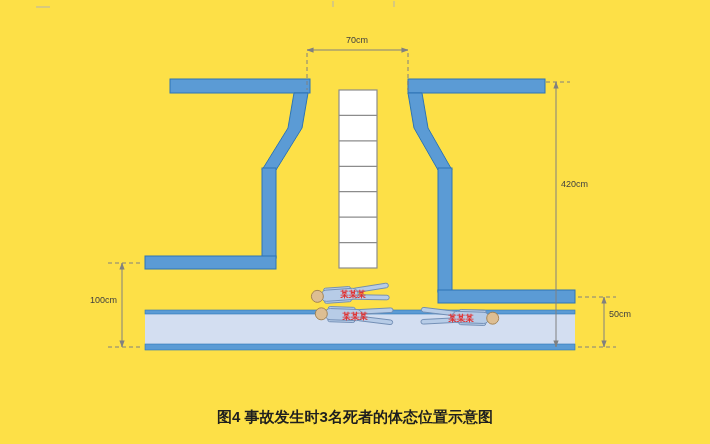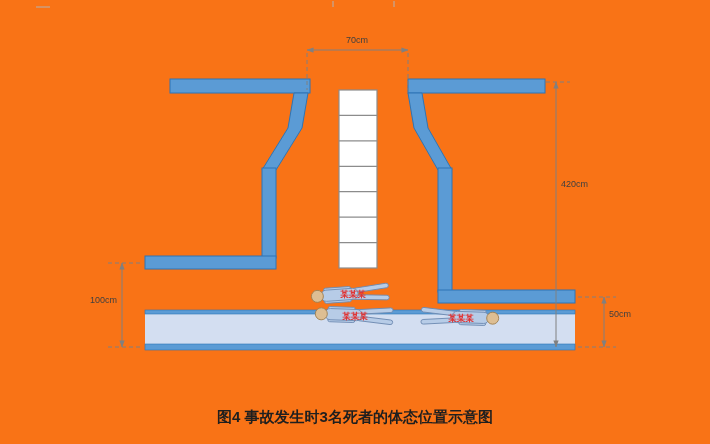--- a/index.html
+++ b/index.html
@@ -1,19 +1,19 @@
 <!DOCTYPE html>
 <html><head>
 <meta charset="utf-8">
 <style>
   html,body{margin:0;padding:0;background:#ffffff;}
   .figure-wrap{
     position:relative;
     width:710px;height:444px;
-    background:#f97316;
+    background:#fde047;
     overflow:hidden;
     font-family:"Liberation Sans", sans-serif;
   }
   svg{display:block;}
   .dimtext{font-size:9px;font-family:"Liberation Sans",sans-serif;}
   .vlabel{font-size:8.5px;font-weight:bold;font-family:"Liberation Sans",sans-serif;}
   .caption{font-size:15px;font-weight:bold;font-family:"Liberation Sans",sans-serif;}
   .dash{stroke-dasharray:4 3;}
 </style>
 </head>

